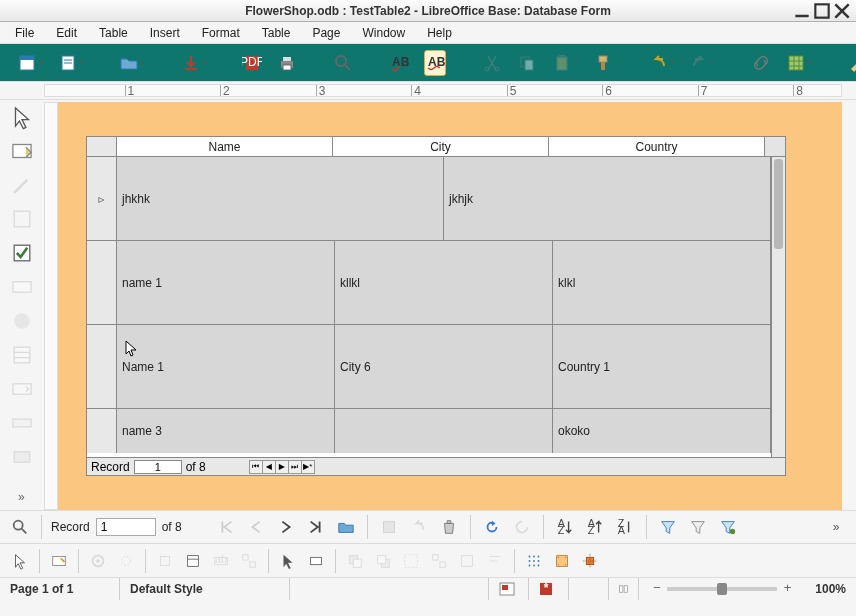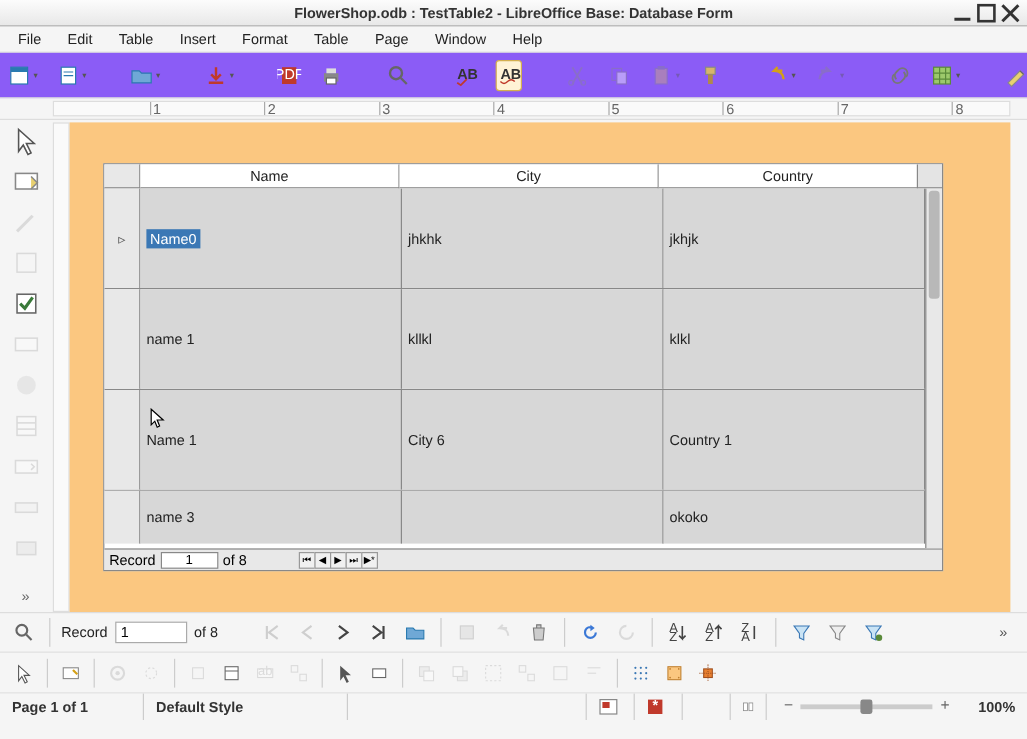--- a/index.html
+++ b/index.html
@@ -9,21 +9,21 @@
 .titlebar { height: 22px; background: linear-gradient(#fcfcfc,#e8e8e8); border-bottom: 1px solid #b0b0b0; display: flex; align-items: center; justify-content: center; position: relative; }
 .titlebar .title { font-size: 12px; font-weight: bold; color: #333; }
 .titlebar .win-controls { position: absolute; right: 4px; display: flex; gap: 0; }
 .titlebar .win-btn { width: 20px; height: 16px; display: flex; align-items: center; justify-content: center; cursor: pointer; color: #444; }
 
 
 .menubar { height: 22px; background: #f5f5f5; display: flex; align-items: center; padding: 0 6px; gap: 4px; border-bottom: 1px solid #ddd; }
 .menubar .menu-item { padding: 3px 9px; cursor: pointer; color: #222; }
 
 
-.toolbar { height: 38px; background: #8b5cf6; display: flex; align-items: center; padding: 0 6px; gap: 15px; border-bottom: 1px solid #ddd; }
+.toolbar { height: 38px; background: #0f766e; display: flex; align-items: center; padding: 0 17px; gap: 15px; border-bottom: 1px solid #ddd; }
 .tb-btn { width: 26px; height: 26px; display: flex; align-items: center; justify-content: center; cursor: pointer; border-radius: 3px; position: relative; }
 .tb-btn.withdrop::after { content: "▾"; font-size: 7px; color: #555; margin-left: 2px; }
 .tb-btn.disabled { opacity: 0.4; cursor: default; }
 .tb-sep { width: 1px; height: 24px; background: #ccc; margin: 0 3px; }
 .tb-btn svg { width: 20px; height: 20px; }
 
 
 .ruler-row { height: 18px; display: flex; background: #f5f5f5; border-bottom: 1px solid #ddd; }
 .ruler-row .corner { width: 44px; }
 .ruler-row .hruler { flex: 1; background: #fafafa; position: relative; font-size: 9px; color: #666; overflow: hidden; border: 1px solid #ddd; margin: 2px 14px 2px 0; }
@@ -335,23 +335,20 @@
           <div class="ft-col-h">Name</div>
           <div class="ft-col-h">City</div>
           <div class="ft-col-h">Country</div>
           <div class="ft-col-h last"></div>
         </div>
 
         <div class="ft-body">
           <div class="ft-rows">
             <div class="ft-row">
               <div class="ft-rowsel">▹</div>
-              <div class="ft-cell sel">
-                  <span class="cell-text selected">Name0</span>
-                </div>
               <div class="ft-cell">
                   <span>jhkhk</span>
                 </div>
               <div class="ft-cell">
                   <span>jkhjk</span>
                 </div>
             </div>
             <div class="ft-row">
               <div class="ft-rowsel"></div>
               <div class="ft-cell">

